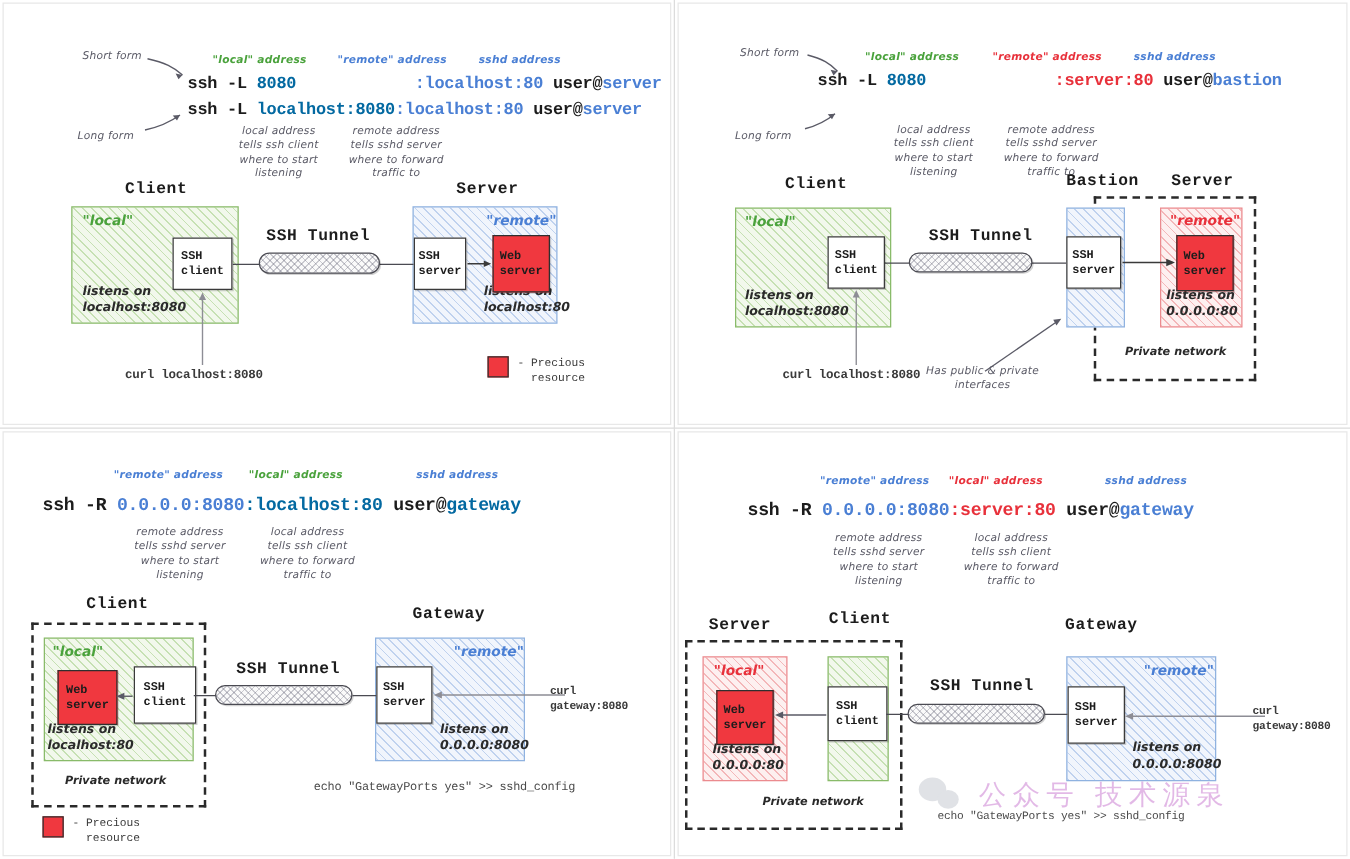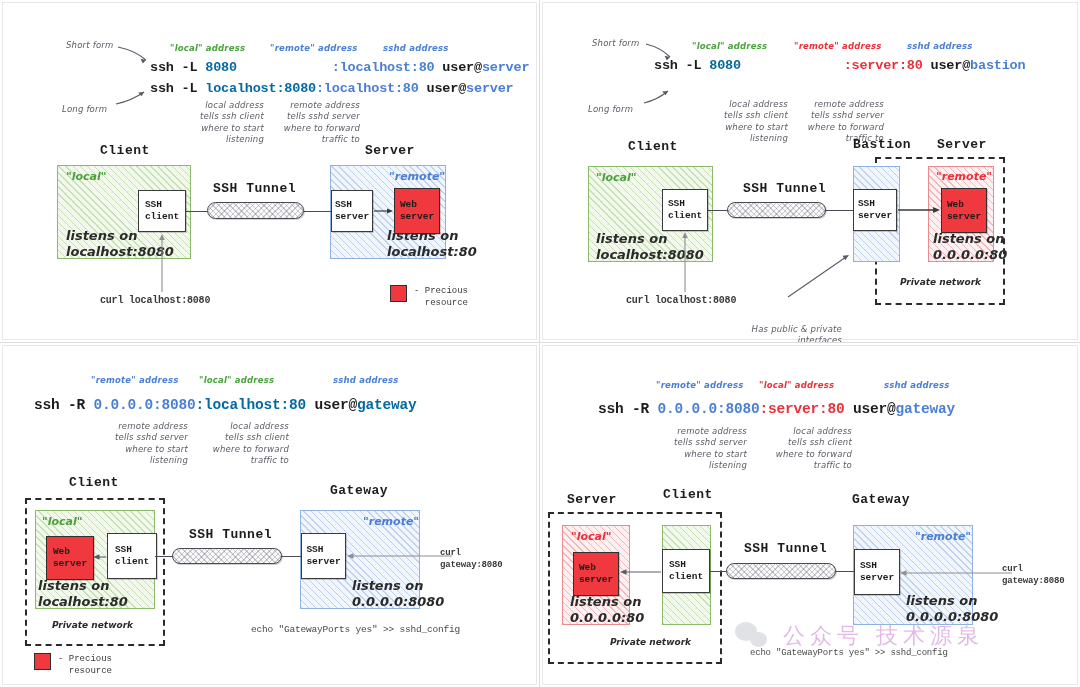--- a/index.html
+++ b/index.html
@@ -20,41 +20,41 @@
   .cmd.big{font-size:14.5px;}
   .green{color:#0369a1;}
   .blue{color:#4a7fd4;}
   .red{color:#e8313b;}
   .dark{color:#1c1c1c;}
   .title{font-family:"Liberation Mono",monospace;font-weight:700;font-size:13px;color:#1c1c1c;letter-spacing:.5px;}
   .smallmono{font-family:"Liberation Mono",monospace;font-size:9px;color:#3a3a3a;letter-spacing:-.2px;white-space:nowrap;}
   .smallmono.b{font-weight:700;}
 
   .abs{position:absolute;}
-  .ctr{text-align:right;}
+  .ctr{text-align:center;}
 
   
   .zone{position:absolute;box-sizing:border-box;}
   .zone.green{
     border:1px solid #89bb6a;
     background-color:#f2f8ec;
     background-image:repeating-linear-gradient(45deg,rgba(126,186,86,.38) 0 1px,transparent 1px 5px);
   }
   .zone.blue{
     border:1px solid #8fb2e0;
     background-color:#f1f5fc;
     background-image:repeating-linear-gradient(45deg,rgba(110,152,216,.38) 0 1px,transparent 1px 5px);
   }
   .zone.red{
     border:1px solid #eb8b8f;
     background-color:#fdf0f0;
     background-image:repeating-linear-gradient(45deg,rgba(228,90,96,.38) 0 1px,transparent 1px 5px);
   }
   .zonelabel{position:absolute;font-family:"DejaVu Sans",sans-serif;font-style:italic;font-weight:700;font-size:11px;}
-  .zonenote{position:absolute;font-family:"DejaVu Sans",sans-serif;font-style:italic;font-weight:700;font-size:13px;color:#2a2a2a;line-height:1.25;white-space:nowrap;}
+  .zonenote{position:absolute;font-family:"DejaVu Sans",sans-serif;font-style:italic;font-weight:700;font-size:10px;color:#2a2a2a;line-height:1.25;white-space:nowrap;}
 
   
   .node{position:absolute;box-sizing:border-box;border:1.3px solid #3a3a3a;background:#fff;
         display:flex;flex-direction:column;align-items:center;justify-content:center;
         font-family:"Liberation Mono",monospace;font-weight:700;font-size:9.5px;color:#1c1c1c;
         line-height:1.25;box-shadow:1px 1px 0 rgba(0,0,0,.18);}
   .node.web{background:#f0383f;border-color:#2f2f2f;color:#1c1c1c;}
 
   
   .tunnel{position:absolute;box-sizing:border-box;border:1.4px solid #4a4a52;border-radius:9px;
@@ -219,21 +219,21 @@
 
     <svg class="ov" width="540" height="343">
       <path d="M358,210 L398,210" stroke="#3a3a3a" stroke-width="1.3" fill="none"></path>
       <path d="M400,210 l-7,-3 l0,6 z" fill="#3a3a3a"></path>
       <path d="M145,292 L145,236" stroke="#8d8d95" stroke-width="1.1" fill="none"></path>
       <path d="M145,232 l-2.8,6 l5.6,0 z" fill="#8d8d95"></path>
       <path d="M248,297 L306,257" stroke="#5a5a66" stroke-width="1.1" fill="none"></path>
       <path d="M309,255 l-6.4,0.7 l2.6,4.6 z" fill="#5a5a66"></path>
     </svg>
     <div class="abs smallmono b" style="left:86px;top:295px;font-size:10px;">curl localhost:8080</div>
-    <div class="abs hand ctr" style="left:190px;top:292px;width:112px;white-space:pre-line;margin-top:32px;">Has public &amp; private
+    <div class="abs hand ctr" style="left:190px;top:292px;width:112px;white-space:pre-line;">Has public &amp; private
 interfaces</div>
   </div>
 
   <div class="panel p3">
     <div class="outerframe"></div>
 
     <div class="abs hand b" style="left:91px;top:32px;color:#4a7fd4;">"remote" address</div>
     <div class="abs hand b" style="left:199px;top:32px;color:#4aa23c;">"local" address</div>
     <div class="abs hand b" style="left:333px;top:32px;color:#4a7fd4;">sshd address</div>
 

